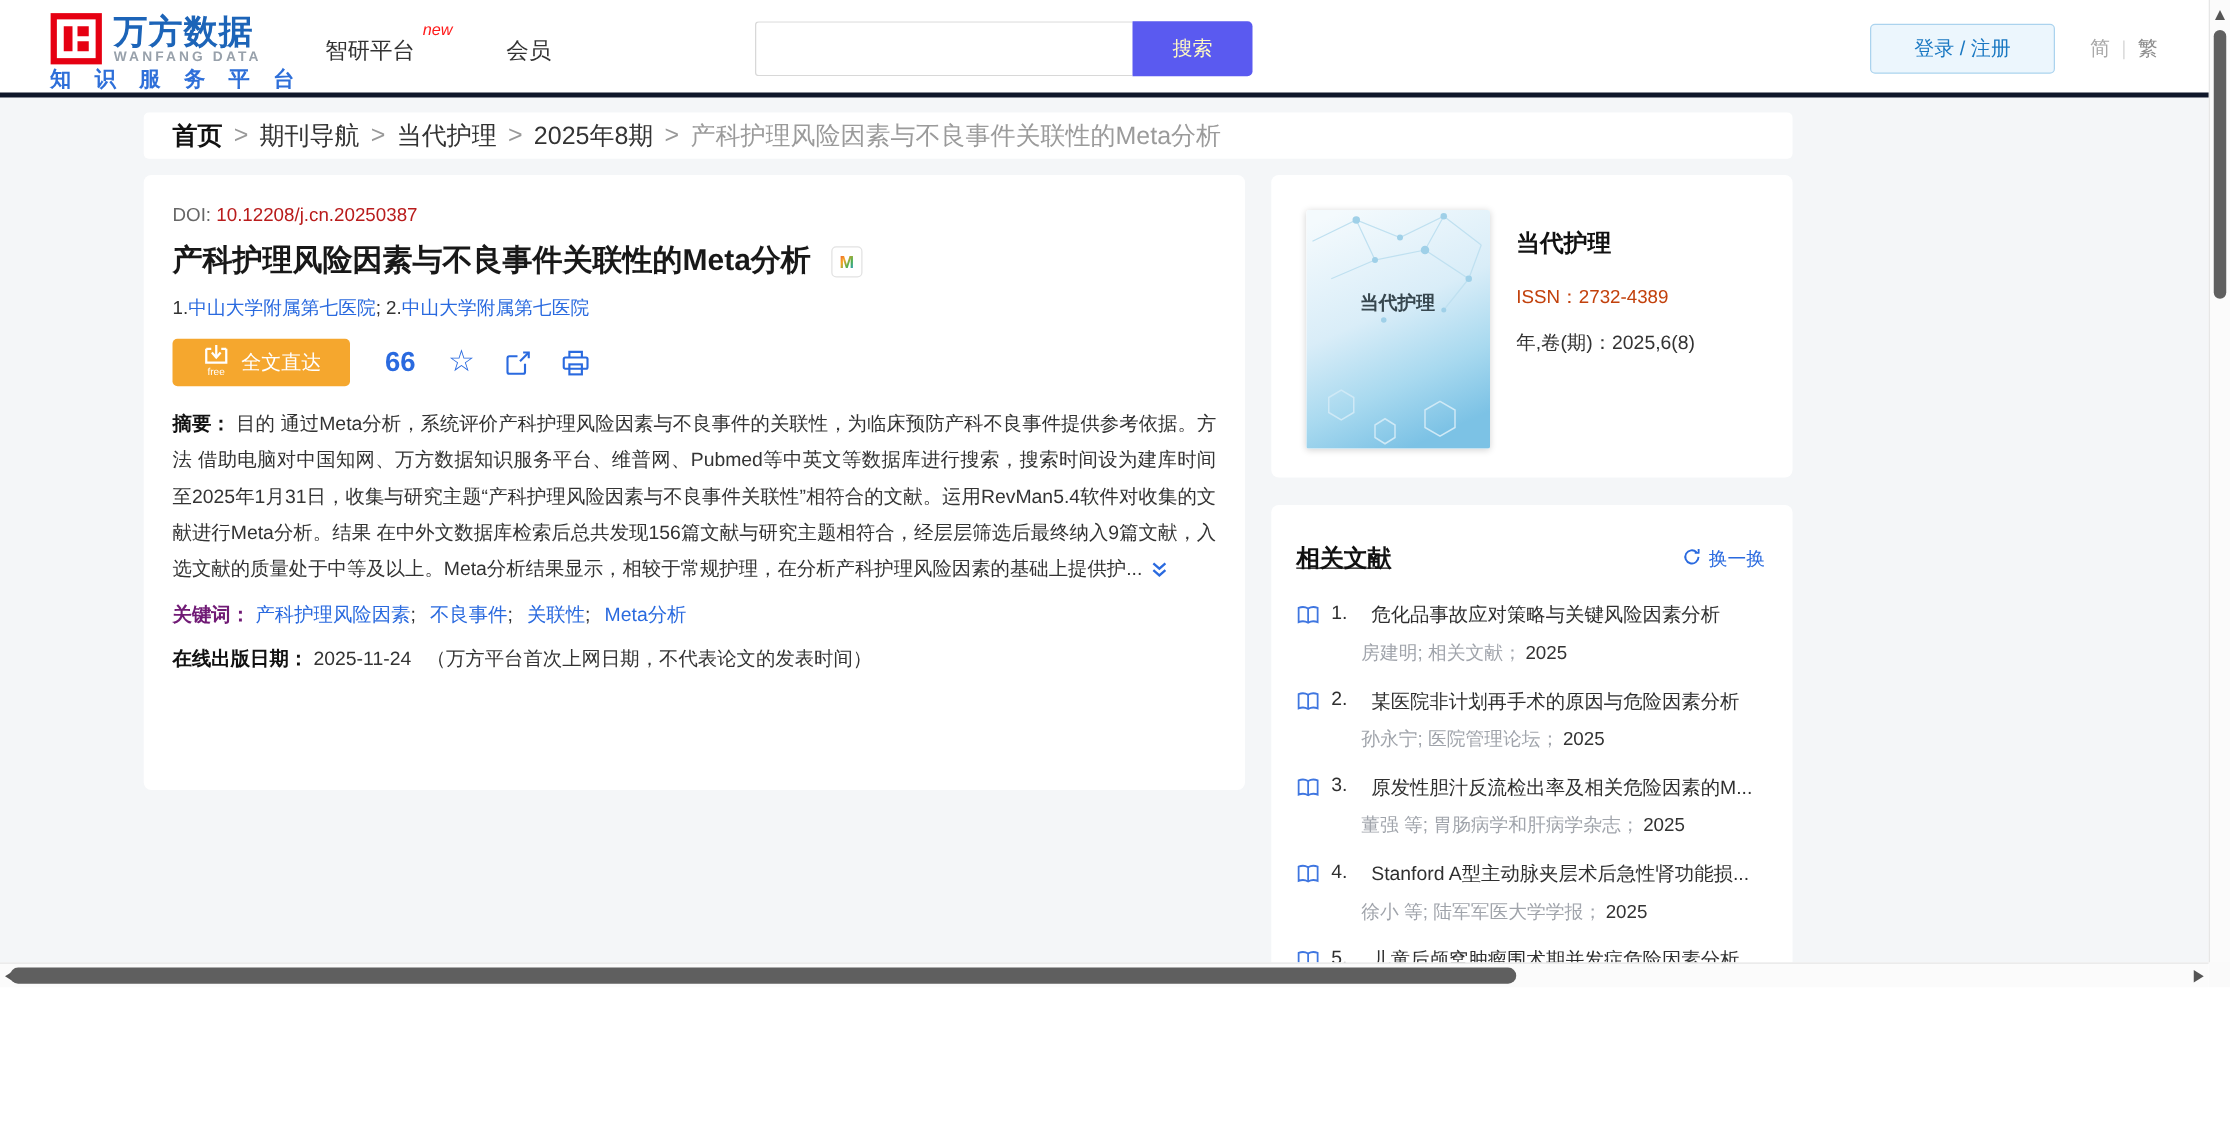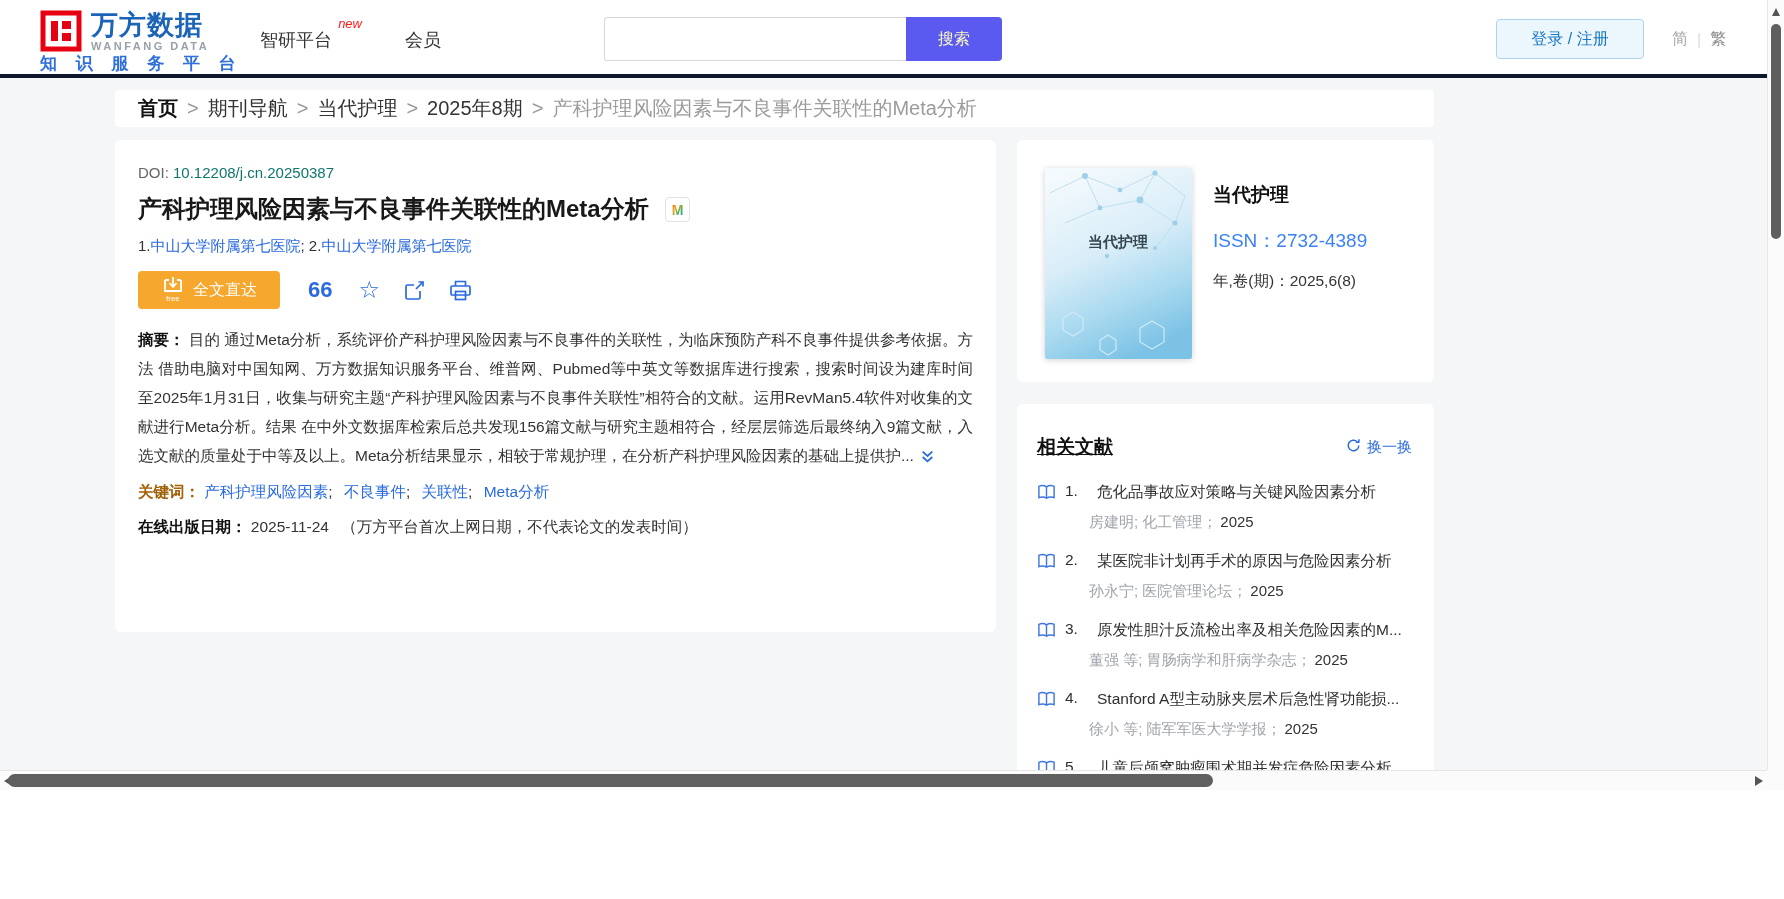--- a/index.html
+++ b/index.html
@@ -33,53 +33,53 @@
   
   .breadcrumb { position:absolute; left:115px; top:90px; width:1319px; height:37px; background:#fff; border-radius:4px; display:flex; align-items:center; padding-left:23px; font-size:20px; white-space:nowrap; overflow:hidden; }
   .bc-home { font-weight:bold; color:#111; cursor:pointer; }
   .bc-link { color:#333; cursor:pointer; }
   .bc-current { color:#9b9b9b; }
   .bc-sep { color:#999; margin:0 9px; }
 
   
   .article-card { position:absolute; left:115px; top:140px; width:881px; height:492px; background:#fff; border-radius:6px; padding:24px 23px; }
   .doi-row { font-size:15px; color:#666; }
-  .doi-link { color:#0f766e; cursor:pointer; }
+  .doi-link { color:#b91c1c; cursor:pointer; }
   .article-title { margin-top:13px; display:flex; align-items:center; }
   .title-text { font-size:24px; font-weight:bold; color:#181818; line-height:30px; }
   .m-badge { width:25px; height:25px; margin-left:16px; border:1px solid #e2e2e2; border-radius:4px; background:#fff; display:flex; align-items:center; justify-content:center; cursor:pointer; }
   .authors-row { margin-top:15px; font-size:16px; display:flex; gap:28px; }
   .author-link { color:#2a6adf; cursor:pointer; }
   .affil-row { margin-top:13px; font-size:15px; color:#333; }
   .affil-link { color:#2a6adf; cursor:pointer; }
   .action-row { margin-top:15px; display:flex; align-items:center; }
   .fulltext-btn { height:38px; padding:0 23px; background:#f5a72e; border-radius:4px; color:#fff; font-size:16px; display:flex; align-items:center; gap:8px; cursor:pointer; }
   .icon-cite { margin-left:28px; font-size:22px; font-weight:bold; color:#2a6adf; cursor:pointer; line-height:20px; }
   .icon-star { margin-left:26px; font-size:24px; color:#2a6adf; cursor:pointer; line-height:22px; }
   .icon-share { margin-left:24px; cursor:pointer; display:flex; }
   .icon-print { margin-left:24px; cursor:pointer; display:flex; }
   .abstract { margin-top:16px; font-size:15.5px; line-height:29px; color:#333; text-align:justify; }
   .abstract-label { font-weight:bold; color:#111; }
   .expand-icon { display:inline-block; vertical-align:-3px; margin-left:2px; cursor:pointer; }
   .keywords-row { margin-top:9px; font-size:15.5px; color:#333; }
-  .kw-label { font-weight:bold; color:#a16207; }
+  .kw-label { font-weight:bold; color:#701a75; }
   .kw-link { color:#2a6adf; cursor:pointer; }
   .kw-sep { color:#333; margin-right:7px; }
   .pubdate-row { margin-top:14px; font-size:15.5px; color:#333; }
   .pub-label { font-weight:bold; color:#111; }
   .pub-note { margin-left:8px; }
   .english-row { margin-top:17px; text-align:center; font-size:16px; color:#f59a23; cursor:pointer; }
   .english-row .expand-icon { vertical-align:-2px; margin-left:4px; }
 
   
   .journal-card { position:absolute; left:1017px; top:140px; width:417px; height:242px; background:#fff; border-radius:6px; }
   .journal-cover { position:absolute; left:28px; top:28px; width:147px; height:191px; box-shadow:0 1px 6px rgba(0,0,0,.18); border-radius:2px; overflow:hidden; cursor:pointer; }
   .journal-info { position:absolute; left:196px; top:42px; }
   .journal-name { font-size:19px; font-weight:bold; color:#111; cursor:pointer; }
-  .journal-issn { margin-top:20px; font-size:19px; color:#3b82f6; }
+  .journal-issn { margin-top:20px; font-size:15px; color:#c2410c; }
   .journal-vol { margin-top:17px; font-size:15.5px; color:#333; }
 
   
   .related-card { position:absolute; left:1017px; top:404px; width:417px; height:440px; background:#fff; border-radius:6px; padding:30px 22px 0 20px; }
   .related-header { display:flex; justify-content:space-between; align-items:center; }
   .related-title { font-size:19px; font-weight:bold; color:#111;text-decoration:underline; }
   .refresh-link { font-size:15px; color:#2a6adf; display:flex; align-items:center; gap:6px; cursor:pointer; }
   .related-list { margin-top:22px; }
   .related-item { margin-bottom:19px; }
   .item-title-row { display:flex; align-items:flex-start; cursor:pointer; }
@@ -314,21 +314,21 @@
           <span class="book-icon">
             <svg width="19" height="16" viewBox="0 0 20 16" fill="none" stroke="#3f76e0" stroke-width="1.5">
               <path d="M10 2.5 C7.5 1 4.5 1 2 2 V14 C4.5 13 7.5 13 10 14.5 C12.5 13 15.5 13 18 14 V2 C15.5 1 12.5 1 10 2.5 Z"></path>
                 <path d="M10 2.5 V14.5"></path>
             </svg>
           </span>
           <span class="item-num">1.</span>
           <span class="item-title">危化品事故应对策略与关键风险因素分析</span>
         </div>
         <div class="item-meta">
-          <span>房建明; 化工管理；</span><span class="item-year">2025</span>
+          <span>房建明; 相关文献；</span><span class="item-year">2025</span>
         </div>
       </div>
 
       <div class="related-item">
         <div class="item-title-row">
           <span class="book-icon">
             <svg width="19" height="16" viewBox="0 0 20 16" fill="none" stroke="#3f76e0" stroke-width="1.5">
               <path d="M10 2.5 C7.5 1 4.5 1 2 2 V14 C4.5 13 7.5 13 10 14.5 C12.5 13 15.5 13 18 14 V2 C15.5 1 12.5 1 10 2.5 Z"></path>
                 <path d="M10 2.5 V14.5"></path>
             </svg>

